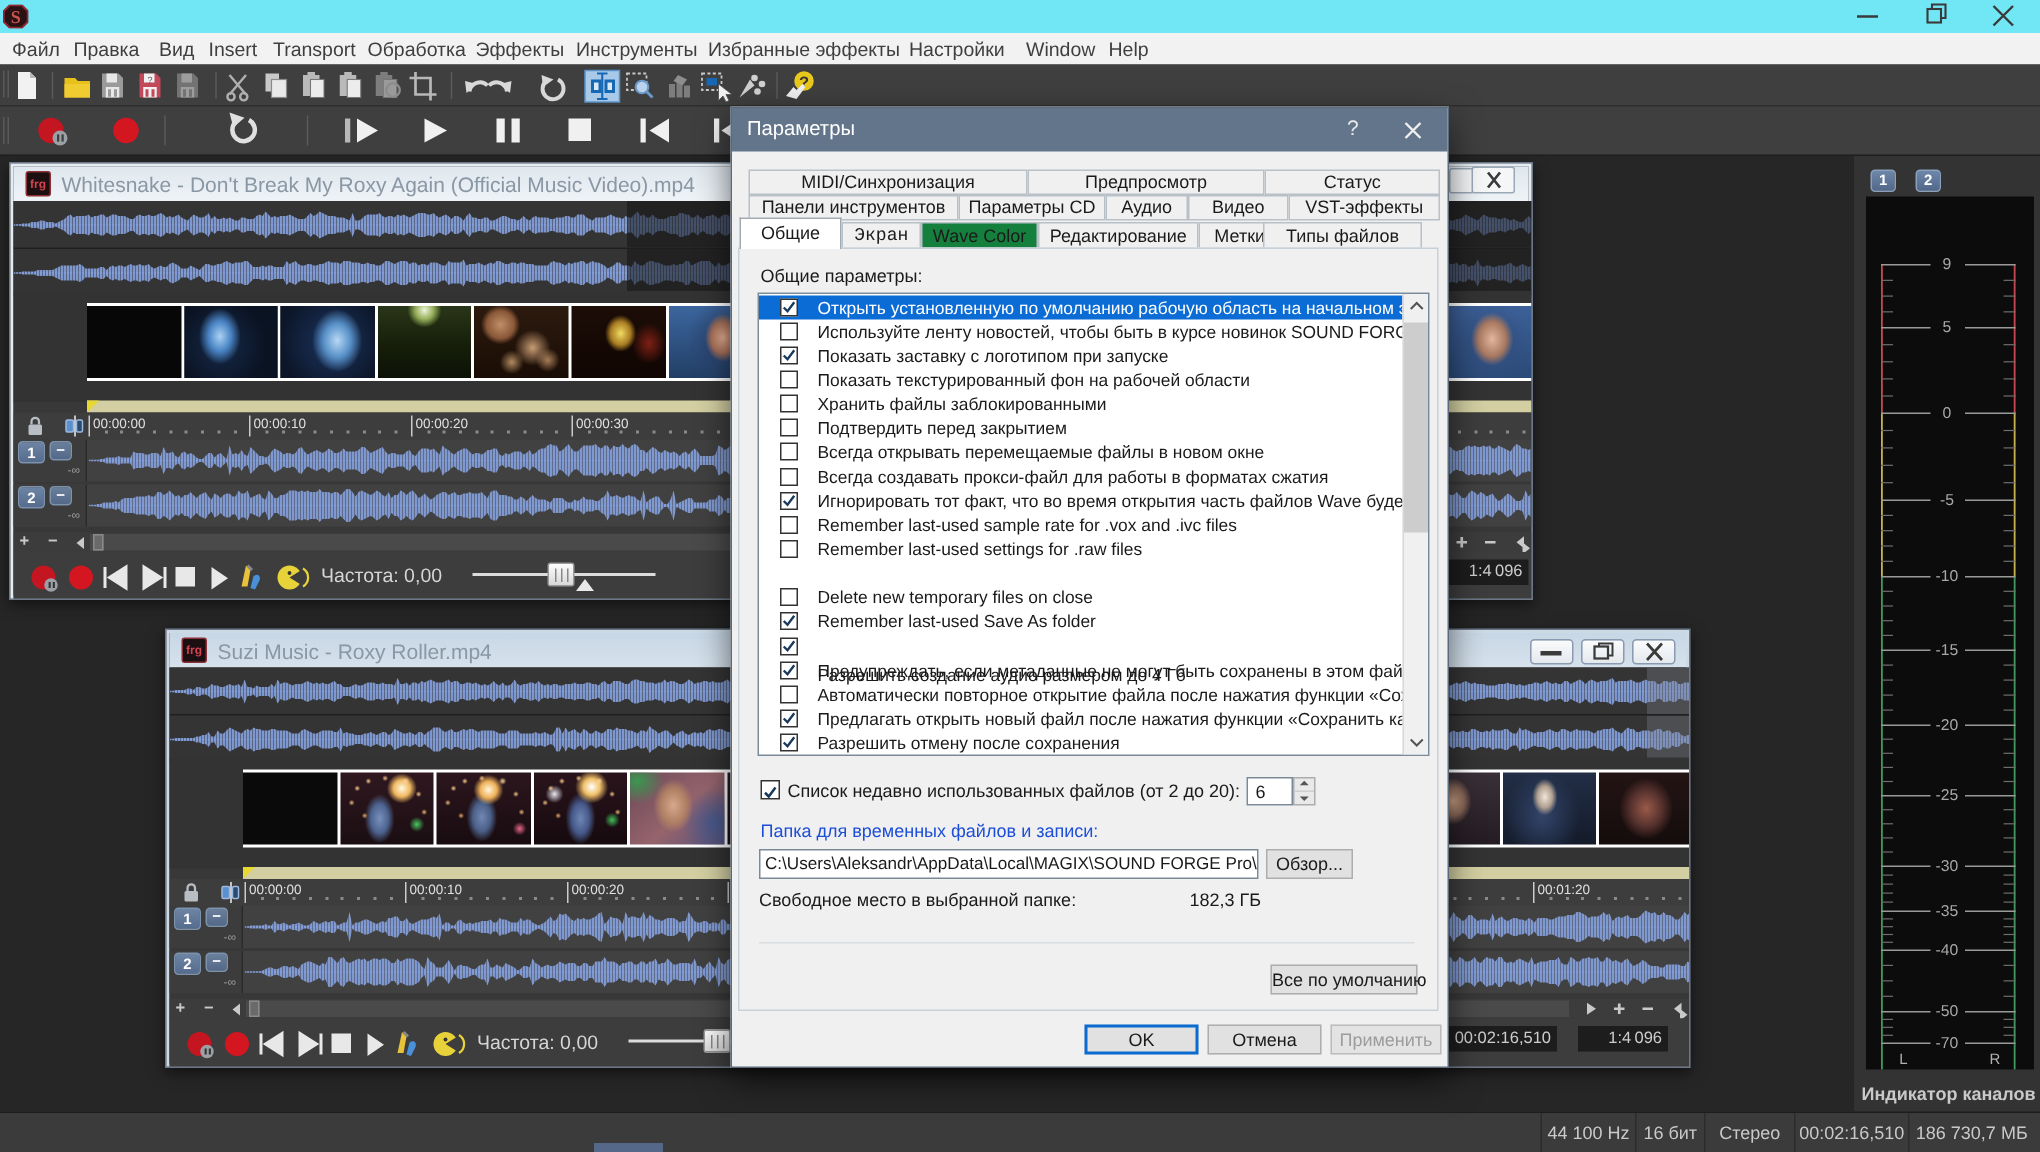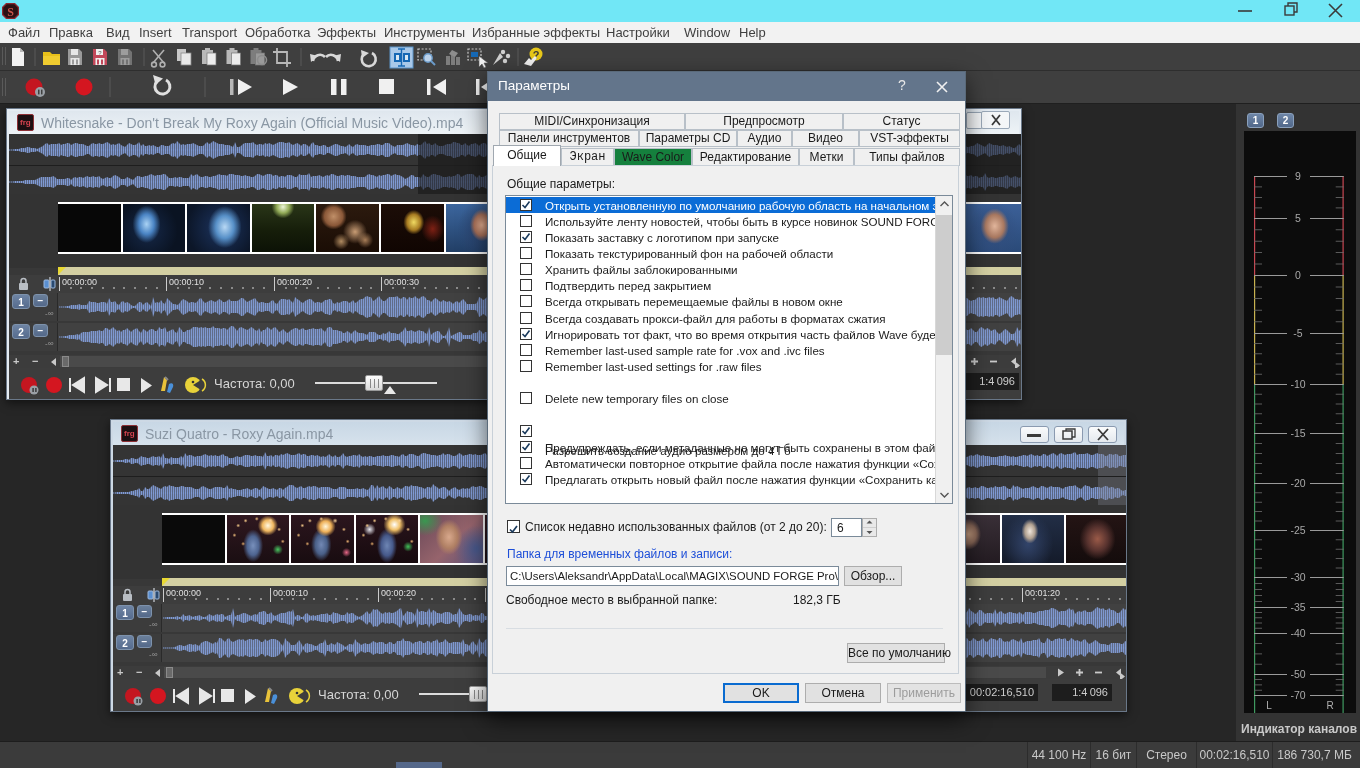--- a/index.html
+++ b/index.html
@@ -524,21 +524,21 @@
 <div style="position:absolute;left:981px;top:111px;width:29px;height:18px;background:#f4f6f8;border:1px solid #9aa8b8;border-radius:2px;z-index:11;"></div>
 <svg width="12" height="12" viewBox="0 0 12 12" style="position:absolute;left:990px;top:114px;z-index:12">
     <path d="M2 1 l8 10 M10 1 l-8 10" stroke="#3a3a3a" stroke-width="1.8"></path>
   </svg>
 <div style="position:absolute;left:110px;top:419px;width:1017px;height:293px;background:#3a3a3a;border:1px solid #6a7889;box-shadow:0 3px 9px rgba(0,0,0,.55);z-index:12;">
     <div style="position:absolute;inset:0;border:2px solid #cdd9e5;"></div>
     <div style="position:absolute;left:2px;top:2px;right:2px;height:23px;background:linear-gradient(180deg,#c8d7e5 0%,#d6e2ec 100%);"></div>
     <div style="position:absolute;left:10px;top:5px;width:17px;height:17px;background:#1c0f12;border:1px solid #8d2f35;border-radius:2px;">
       <div style="position:absolute;left:2px;top:4px;font:bold 8px/8px 'Liberation Sans',sans-serif;color:#d4434f;">frg</div>
     </div>
-    <div style="position:absolute;left:34px;top:6px;font:14px 'Liberation Sans',sans-serif;color:#8a97a4;white-space:nowrap;">Suzi Quatro - Roxy Again.mp4</div>
+    <div style="position:absolute;left:34px;top:6px;font:14px 'Liberation Sans',sans-serif;color:#8a97a4;white-space:nowrap;">Suzi Music - Roxy Roller.mp4</div>
     <div style="position:absolute;left:2px;top:25px;width:1013px;height:266px;background:#383838;overflow:hidden;">
       <div style="position:absolute;left:0;top:0px;width:1013px;height:31px;background:#343434;overflow:hidden;">
         <svg width="1013" height="31" viewBox="0 0 1013 31" style="position:absolute;left:0;top:0">
           <path d="M0,16 L2,16 L4,15 L6,15 L8,15 L10,15 L12,14 L14,14 L16,15 L18,13 L20,13 L22,14 L24,14 L26,13 L28,11 L30,12 L32,12 L34,13 L36,13 L38,12 L40,11 L42,12 L44,12 L46,11 L48,13 L50,8 L52,13 L54,13 L56,14 L58,12 L60,13 L62,13 L64,13 L66,13 L68,11 L70,13 L72,8 L74,11 L76,10 L78,10 L80,11 L82,12 L84,11 L86,11 L88,11 L90,10 L92,9 L94,10 L96,11 L98,10 L100,11 L102,10 L104,11 L106,11 L108,10 L110,9 L112,11 L114,11 L116,13 L118,13 L120,13 L122,12 L124,11 L126,12 L128,12 L130,11 L132,10 L134,10 L136,10 L138,11 L140,11 L142,10 L144,11 L146,11 L148,11 L150,12 L152,7 L154,11 L156,11 L158,10 L160,12 L162,10 L164,10 L166,11 L168,9 L170,10 L172,9 L174,8 L176,9 L178,10 L180,10 L182,10 L184,9 L186,8 L188,10 L190,9 L192,9 L194,11 L196,11 L198,10 L200,10 L202,11 L204,10 L206,11 L208,12 L210,11 L212,12 L214,11 L216,9 L218,11 L220,12 L222,10 L224,12 L226,12 L228,11 L230,8 L232,11 L234,12 L236,11 L238,11 L240,10 L242,10 L244,11 L246,9 L248,11 L250,12 L252,11 L254,12 L256,11 L258,11 L260,12 L262,12 L264,11 L266,11 L268,11 L270,10 L272,11 L274,11 L276,11 L278,10 L280,10 L282,11 L284,11 L286,12 L288,10 L290,9 L292,11 L294,11 L296,9 L298,9 L300,9 L302,10 L304,11 L306,11 L308,9 L310,8 L312,8 L314,9 L316,9 L318,10 L320,10 L322,10 L324,11 L326,10 L328,10 L330,8 L332,10 L334,9 L336,9 L338,10 L340,11 L342,11 L344,10 L346,8 L348,9 L350,11 L352,10 L354,10 L356,9 L358,9 L360,10 L362,9 L364,10 L366,10 L368,10 L370,9 L372,8 L374,10 L376,11 L378,10 L380,10 L382,10 L384,9 L386,11 L388,12 L390,12 L392,12 L394,11 L396,8 L398,11 L400,11 L402,10 L404,10 L406,12 L408,11 L410,9 L412,9 L414,11 L416,11 L418,12 L420,12 L422,11 L424,10 L426,11 L428,12 L430,12 L432,12 L434,13 L436,14 L438,13 L440,12 L442,10 L444,11 L446,13 L448,14 L450,13 L452,12 L454,8 L456,13 L458,14 L460,12 L462,10 L464,11 L466,11 L468,13 L470,8 L472,10 L474,11 L476,9 L478,9 L480,10 L482,11 L484,10 L486,10 L488,11 L490,9 L492,11 L494,10 L496,8 L498,8 L500,10 L502,11 L504,10 L506,9 L508,11 L510,9 L512,8 L514,9 L516,9 L518,10 L520,8 L522,10 L524,11 L526,10 L528,11 L530,10 L532,8 L534,9 L536,10 L538,11 L540,8 L542,12 L544,8 L546,12 L548,11 L550,11 L552,12 L554,12 L556,13 L558,14 L560,12 L562,12 L564,13 L566,12 L568,12 L570,12 L572,12 L574,13 L576,12 L578,11 L580,7 L582,12 L584,10 L586,11 L588,13 L590,13 L592,12 L594,11 L596,12 L598,12 L600,10 L602,9 L604,10 L606,11 L608,7 L610,11 L612,13 L614,13 L616,13 L618,12 L620,11 L622,12 L624,11 L626,11 L628,12 L630,11 L632,12 L634,11 L636,11 L638,12 L640,11 L642,11 L644,10 L646,10 L648,11 L650,12 L652,12 L654,12 L656,12 L658,13 L660,11 L662,12 L664,12 L666,12 L668,11 L670,12 L672,12 L674,11 L676,12 L678,13 L680,13 L682,14 L684,13 L686,13 L688,13 L690,13 L692,8 L694,13 L696,11 L698,11 L700,13 L702,12 L704,10 L706,11 L708,11 L710,11 L712,12 L714,12 L716,12 L718,10 L720,11 L722,10 L724,8 L726,8 L728,9 L730,9 L732,7 L734,10 L736,12 L738,12 L740,10 L742,10 L744,11 L746,11 L748,12 L750,11 L752,11 L754,11 L756,12 L758,12 L760,11 L762,13 L764,12 L766,13 L768,12 L770,11 L772,12 L774,11 L776,11 L778,12 L780,11 L782,11 L784,12 L786,10 L788,10 L790,11 L792,10 L794,9 L796,10 L798,9 L800,9 L802,10 L804,9 L806,9 L808,9 L810,11 L812,10 L814,9 L816,9 L818,10 L820,12 L822,12 L824,12 L826,11 L828,10 L830,10 L832,11 L834,10 L836,10 L838,11 L840,11 L842,10 L844,11 L846,12 L848,11 L850,12 L852,12 L854,12 L856,11 L858,10 L860,11 L862,10 L864,9 L866,10 L868,11 L870,10 L872,11 L874,11 L876,11 L878,12 L880,12 L882,12 L884,12 L886,11 L888,11 L890,11 L892,10 L894,11 L896,11 L898,12 L900,11 L902,12 L904,12 L906,11 L908,11 L910,10 L912,10 L914,11 L916,10 L918,9 L920,10 L922,11 L924,10 L926,11 L928,11 L930,9 L932,9 L934,11 L936,10 L938,9 L940,8 L942,9 L944,11 L946,9 L948,8 L950,9 L952,10 L954,9 L956,9 L958,9 L960,8 L962,7 L964,10 L966,9 L968,9 L970,9 L972,9 L974,8 L976,9 L978,10 L980,10 L982,9 L984,8 L986,9 L988,9 L990,9 L992,11 L994,11 L996,9 L998,9 L1000,10 L1002,9 L1004,9 L1006,11 L1008,11 L1010,10 L1012,10 L1014,10 L1014,22 L1012,22 L1010,22 L1008,21 L1006,21 L1004,23 L1002,23 L1000,22 L998,23 L996,23 L994,21 L992,21 L990,23 L988,23 L986,23 L984,24 L982,23 L980,22 L978,22 L976,23 L974,24 L972,23 L970,23 L968,23 L966,23 L964,22 L962,25 L960,24 L958,23 L956,23 L954,23 L952,22 L950,23 L948,24 L946,23 L944,21 L942,23 L940,24 L938,23 L936,22 L934,21 L932,23 L930,23 L928,21 L926,21 L924,22 L922,21 L920,22 L918,23 L916,22 L914,21 L912,22 L910,22 L908,21 L906,21 L904,20 L902,20 L900,21 L898,20 L896,21 L894,21 L892,22 L890,21 L888,21 L886,21 L884,20 L882,20 L880,20 L878,20 L876,21 L874,21 L872,21 L870,22 L868,21 L866,22 L864,23 L862,22 L860,21 L858,22 L856,21 L854,20 L852,20 L850,20 L848,21 L846,20 L844,21 L842,22 L840,21 L838,21 L836,22 L834,22 L832,21 L830,22 L828,22 L826,21 L824,20 L822,20 L820,20 L818,22 L816,23 L814,23 L812,22 L810,21 L808,23 L806,23 L804,23 L802,22 L800,23 L798,23 L796,22 L794,23 L792,22 L790,21 L788,22 L786,22 L784,20 L782,21 L780,21 L778,20 L776,21 L774,21 L772,20 L770,21 L768,20 L766,19 L764,20 L762,19 L760,21 L758,20 L756,20 L754,21 L752,21 L750,21 L748,20 L746,21 L744,21 L742,22 L740,22 L738,20 L736,20 L734,22 L732,25 L730,23 L728,23 L726,24 L724,24 L722,22 L720,21 L718,22 L716,20 L714,20 L712,20 L710,21 L708,21 L706,21 L704,22 L702,20 L700,19 L698,21 L696,21 L694,19 L692,24 L690,19 L688,19 L686,19 L684,19 L682,18 L680,19 L678,19 L676,20 L674,21 L672,20 L670,20 L668,21 L666,20 L664,20 L662,20 L660,21 L658,19 L656,20 L654,20 L652,20 L650,20 L648,21 L646,22 L644,22 L642,21 L640,21 L638,20 L636,21 L634,21 L632,20 L630,21 L628,20 L626,21 L624,21 L622,20 L620,21 L618,20 L616,19 L614,19 L612,19 L610,21 L608,25 L606,21 L604,22 L602,23 L600,22 L598,20 L596,20 L594,21 L592,20 L590,19 L588,19 L586,21 L584,22 L582,20 L580,25 L578,21 L576,20 L574,19 L572,20 L570,20 L568,20 L566,20 L564,19 L562,20 L560,20 L558,18 L556,19 L554,20 L552,20 L550,21 L548,21 L546,20 L544,24 L542,20 L540,24 L538,21 L536,22 L534,23 L532,24 L530,22 L528,21 L526,22 L524,21 L522,22 L520,24 L518,22 L516,23 L514,23 L512,24 L510,23 L508,21 L506,23 L504,22 L502,21 L500,22 L498,24 L496,24 L494,22 L492,21 L490,23 L488,21 L486,22 L484,22 L482,21 L480,22 L478,23 L476,23 L474,21 L472,22 L470,24 L468,19 L466,21 L464,21 L462,22 L460,20 L458,18 L456,19 L454,24 L452,20 L450,19 L448,18 L446,19 L444,21 L442,22 L440,20 L438,19 L436,18 L434,19 L432,20 L430,20 L428,20 L426,21 L424,22 L422,21 L420,20 L418,20 L416,21 L414,21 L412,23 L410,23 L408,21 L406,20 L404,22 L402,22 L400,21 L398,21 L396,24 L394,21 L392,20 L390,20 L388,20 L386,21 L384,23 L382,22 L380,22 L378,22 L376,21 L374,22 L372,24 L370,23 L368,22 L366,22 L364,22 L362,23 L360,22 L358,23 L356,23 L354,22 L352,22 L350,21 L348,23 L346,24 L344,22 L342,21 L340,21 L338,22 L336,23 L334,23 L332,22 L330,24 L328,22 L326,22 L324,21 L322,22 L320,22 L318,22 L316,23 L314,23 L312,24 L310,24 L308,23 L306,21 L304,21 L302,22 L300,23 L298,23 L296,23 L294,21 L292,21 L290,23 L288,22 L286,20 L284,21 L282,21 L280,22 L278,22 L276,21 L274,21 L272,21 L270,22 L268,21 L266,21 L264,21 L262,20 L260,20 L258,21 L256,21 L254,20 L252,21 L250,20 L248,21 L246,23 L244,21 L242,22 L240,22 L238,21 L236,21 L234,20 L232,21 L230,24 L228,21 L226,20 L224,20 L222,22 L220,20 L218,21 L216,23 L214,21 L212,20 L210,21 L208,20 L206,21 L204,22 L202,21 L200,22 L198,22 L196,21 L194,21 L192,23 L190,23 L188,22 L186,24 L184,23 L182,22 L180,22 L178,22 L176,23 L174,24 L172,23 L170,22 L168,23 L166,21 L164,22 L162,22 L160,20 L158,22 L156,21 L154,21 L152,25 L150,20 L148,21 L146,21 L144,21 L142,22 L140,21 L138,21 L136,22 L134,22 L132,22 L130,21 L128,20 L126,20 L124,21 L122,20 L120,19 L118,19 L116,19 L114,21 L112,21 L110,23 L108,22 L106,21 L104,21 L102,22 L100,21 L98,22 L96,21 L94,22 L92,23 L90,22 L88,21 L86,21 L84,21 L82,20 L80,21 L78,22 L76,22 L74,21 L72,24 L70,19 L68,21 L66,19 L64,19 L62,19 L60,19 L58,20 L56,18 L54,19 L52,19 L50,24 L48,19 L46,21 L44,20 L42,20 L40,21 L38,20 L36,19 L34,19 L32,20 L30,20 L28,21 L26,19 L24,18 L22,18 L20,19 L18,19 L16,17 L14,18 L12,18 L10,17 L8,17 L6,17 L4,17 L2,16 L0,16 Z" fill="#84a0dc" fill-opacity="0.92"></path>
           <rect x="0" y="15.5" width="1013" height="1" fill="#84a0dc" opacity="0.95"></rect>
         </svg>
         <div style="position:absolute;left:0;top:0;width:100%;height:100%;background:repeating-linear-gradient(90deg, rgba(52,52,52,0) 0px, rgba(52,52,52,0) 1px, rgba(52,52,52,0.5) 1px, rgba(52,52,52,0.5) 2px);"></div>
         <div style="position:absolute;left:985px;top:0;width:28px;height:31px;background:rgba(125,130,140,.35);"></div>
       </div>
       <div style="position:absolute;left:0;top:32px;width:1013px;height:31px;background:#343434;overflow:hidden;">
@@ -773,21 +773,21 @@
     <div style="position:absolute;left:355px;top:41px;width:117px;height:17px;background:#f0f0f0;border:1px solid #b8c0c8;z-index:1;font-size:12px;color:#1a1a1a;text-align:center;line-height:15px;white-space:nowrap;overflow:hidden;">Статус</div>
     <div style="position:absolute;left:11px;top:58px;width:140px;height:17px;background:#f0f0f0;border:1px solid #b8c0c8;z-index:1;font-size:12px;color:#1a1a1a;text-align:center;line-height:15px;white-space:nowrap;overflow:hidden;">Панели инструментов</div>
     <div style="position:absolute;left:151px;top:58px;width:98px;height:17px;background:#f0f0f0;border:1px solid #b8c0c8;z-index:1;font-size:12px;color:#1a1a1a;text-align:center;line-height:15px;white-space:nowrap;overflow:hidden;">Параметры CD</div>
     <div style="position:absolute;left:249px;top:58px;width:55px;height:17px;background:#f0f0f0;border:1px solid #b8c0c8;z-index:1;font-size:12px;color:#1a1a1a;text-align:center;line-height:15px;white-space:nowrap;overflow:hidden;">Аудио</div>
     <div style="position:absolute;left:304px;top:58px;width:67px;height:17px;background:#f0f0f0;border:1px solid #b8c0c8;z-index:1;font-size:12px;color:#1a1a1a;text-align:center;line-height:15px;white-space:nowrap;overflow:hidden;">Видео</div>
     <div style="position:absolute;left:371px;top:58px;width:101px;height:17px;background:#f0f0f0;border:1px solid #b8c0c8;z-index:1;font-size:12px;color:#1a1a1a;text-align:center;line-height:15px;white-space:nowrap;overflow:hidden;">VST-эффекты</div>
     <div style="position:absolute;left:73px;top:76px;width:53px;height:18px;background:#f0f0f0;border:1px solid #b8c0c8;z-index:1;font-size:12px;color:#1a1a1a;text-align:center;line-height:16px;white-space:nowrap;overflow:hidden;font-family:Liberation Mono, monospace;">Экран</div>
     <div style="position:absolute;left:126px;top:76px;width:78px;height:18px;background:#15803d;border:1px solid #b8c0c8;z-index:1;font-size:12px;color:#1a1a1a;text-align:center;line-height:16px;white-space:nowrap;overflow:hidden;">Wave Color</div>
     <div style="position:absolute;left:204px;top:76px;width:107px;height:18px;background:#f0f0f0;border:1px solid #b8c0c8;z-index:1;font-size:12px;color:#1a1a1a;text-align:center;line-height:16px;white-space:nowrap;overflow:hidden;">Редактирование</div>
     <div style="position:absolute;left:311px;top:76px;width:55px;height:18px;background:#f0f0f0;border:1px solid #b8c0c8;z-index:1;font-size:12px;color:#1a1a1a;text-align:center;line-height:16px;white-space:nowrap;overflow:hidden;">Метки</div>
-    <div style="position:absolute;left:366px;top:76px;width:106px;height:18px;background:#f0f0f0;border:1px solid #b8c0c8;z-index:1;font-size:12px;color:#1a1a1a;text-align:center;line-height:16px;white-space:nowrap;overflow:hidden;">Типы файлов</div>
+    <div style="position:absolute;left:354px;top:76px;width:106px;height:18px;background:#f0f0f0;border:1px solid #b8c0c8;z-index:1;font-size:12px;color:#1a1a1a;text-align:center;line-height:16px;white-space:nowrap;overflow:hidden;">Типы файлов</div>
     <div style="position:absolute;left:4px;top:93px;width:467px;height:509px;background:#f0f0f0;border:1px solid #c8d0d8;z-index:2;"></div>
     <div style="position:absolute;left:5px;top:73px;width:68px;height:21px;background:#ffffff;border:1px solid #a0a8b0;border-bottom:none;z-index:3;font-size:12px;color:#1a1a1a;text-align:center;line-height:19px;white-space:nowrap;overflow:hidden;">Общие</div>
     <div style="position:absolute;left:19px;top:105px;font-size:12px;color:#1a1a1a;z-index:4;">Общие параметры:</div>
     <div style="position:absolute;left:17px;top:123px;width:448px;height:309px;background:#fff;border:1px solid #7a8a99;z-index:4;overflow:hidden;">
       <div style="position:absolute;left:0px;top:1.0px;width:429px;height:16px;background:#0b6cd6;">
         <div style="position:absolute;left:14px;top:1.5px;width:12px;height:12px;background:#fff;border:1px solid #333;">
           <svg width="10" height="10" viewBox="0 0 10 10" style="position:absolute;left:0px;top:0px">
             <path d="M1.5 5 L4 7.5 L8.5 1.5" stroke="#1a3a5c" stroke-width="1.6" fill="none"></path>
           </svg>
         </div>
@@ -838,20 +838,28 @@
         <div style="position:absolute;left:39px;top:1.5px;font-size:11.6px;color:#1a1a1a;white-space:nowrap;">Remember last-used sample rate for .vox and .ivc files</div>
       </div>
       <div style="position:absolute;left:0px;top:162.5px;width:429px;height:16px;">
         <div style="position:absolute;left:14px;top:1.5px;width:12px;height:12px;background:#fff;border:1px solid #333;"></div>
         <div style="position:absolute;left:39px;top:1.5px;font-size:11.6px;color:#1a1a1a;white-space:nowrap;">Remember last-used settings for .raw files</div>
       </div>
       <div style="position:absolute;left:0px;top:194.8px;width:429px;height:16px;">
         <div style="position:absolute;left:14px;top:1.5px;width:12px;height:12px;background:#fff;border:1px solid #333;"></div>
         <div style="position:absolute;left:39px;top:1.5px;font-size:11.6px;color:#1a1a1a;white-space:nowrap;">Delete new temporary files on close</div>
       </div>
+      <div style="position:absolute;left:0px;top:210.9px;width:429px;height:16px;">
+        <div style="position:absolute;left:14px;top:1.5px;width:12px;height:12px;background:#fff;border:1px solid #333;">
+          <svg width="10" height="10" viewBox="0 0 10 10" style="position:absolute;left:0px;top:0px">
+            <path d="M1.5 5 L4 7.5 L8.5 1.5" stroke="#1a3a5c" stroke-width="1.6" fill="none"></path>
+          </svg>
+        </div>
+        <div style="position:absolute;left:39px;top:1.5px;font-size:11.6px;color:#1a1a1a;white-space:nowrap;">Remember last-used Save As folder</div>
+      </div>
       <div style="position:absolute;left:0px;top:227.1px;width:429px;height:16px;">
         <div style="position:absolute;left:14px;top:1.5px;width:12px;height:12px;background:#fff;border:1px solid #333;">
           <svg width="10" height="10" viewBox="0 0 10 10" style="position:absolute;left:0px;top:0px">
             <path d="M1.5 5 L4 7.5 L8.5 1.5" stroke="#1a3a5c" stroke-width="1.6" fill="none"></path>
           </svg>
         </div>
         <div style="position:absolute;left:39px;top:1.5px;font-size:11.6px;color:#1a1a1a;white-space:nowrap;margin-top:19px;">Разрешить создание аудио размером до 4 Гб</div>
       </div>
       <div style="position:absolute;left:0px;top:243.2px;width:429px;height:16px;">
         <div style="position:absolute;left:14px;top:1.5px;width:12px;height:12px;background:#fff;border:1px solid #333;">
@@ -865,20 +873,28 @@
         <div style="position:absolute;left:14px;top:1.5px;width:12px;height:12px;background:#fff;border:1px solid #333;"></div>
         <div style="position:absolute;left:39px;top:1.5px;font-size:11.6px;color:#1a1a1a;white-space:nowrap;">Автоматически повторное открытие файла после нажатия функции «Сохра</div>
       </div>
       <div style="position:absolute;left:0px;top:275.5px;width:429px;height:16px;">
         <div style="position:absolute;left:14px;top:1.5px;width:12px;height:12px;background:#fff;border:1px solid #333;">
           <svg width="10" height="10" viewBox="0 0 10 10" style="position:absolute;left:0px;top:0px">
             <path d="M1.5 5 L4 7.5 L8.5 1.5" stroke="#1a3a5c" stroke-width="1.6" fill="none"></path>
           </svg>
         </div>
         <div style="position:absolute;left:39px;top:1.5px;font-size:11.6px;color:#1a1a1a;white-space:nowrap;">Предлагать открыть новый файл после нажатия функции «Сохранить как»</div>
+      </div>
+      <div style="position:absolute;left:0px;top:291.7px;width:429px;height:16px;">
+        <div style="position:absolute;left:14px;top:1.5px;width:12px;height:12px;background:#fff;border:1px solid #333;">
+          <svg width="10" height="10" viewBox="0 0 10 10" style="position:absolute;left:0px;top:0px">
+            <path d="M1.5 5 L4 7.5 L8.5 1.5" stroke="#1a3a5c" stroke-width="1.6" fill="none"></path>
+          </svg>
+        </div>
+        <div style="position:absolute;left:39px;top:1.5px;font-size:11.6px;color:#1a1a1a;white-space:nowrap;">Разрешить отмену после сохранения</div>
       </div>
       <div style="position:absolute;left:429px;top:0;width:17px;height:307px;background:#f0f0f0;border-left:1px solid #d8d8d8;">
         <div style="position:absolute;left:0;top:0;width:17px;height:17px;background:#f0f0f0;"><svg width="17" height="17">
             <path d="M4.5 10 L8.5 6 L12.5 10" stroke="#555" stroke-width="1.4" fill="none"></path>
           </svg></div>
         <div style="position:absolute;left:0;top:19px;width:17px;height:140px;background:#cdcdcd;"></div>
         <div style="position:absolute;left:0;bottom:0;width:17px;height:17px;background:#f0f0f0;"><svg width="17" height="17">
             <path d="M4.5 7 L8.5 11 L12.5 7" stroke="#555" stroke-width="1.4" fill="none"></path>
           </svg></div>
       </div>

